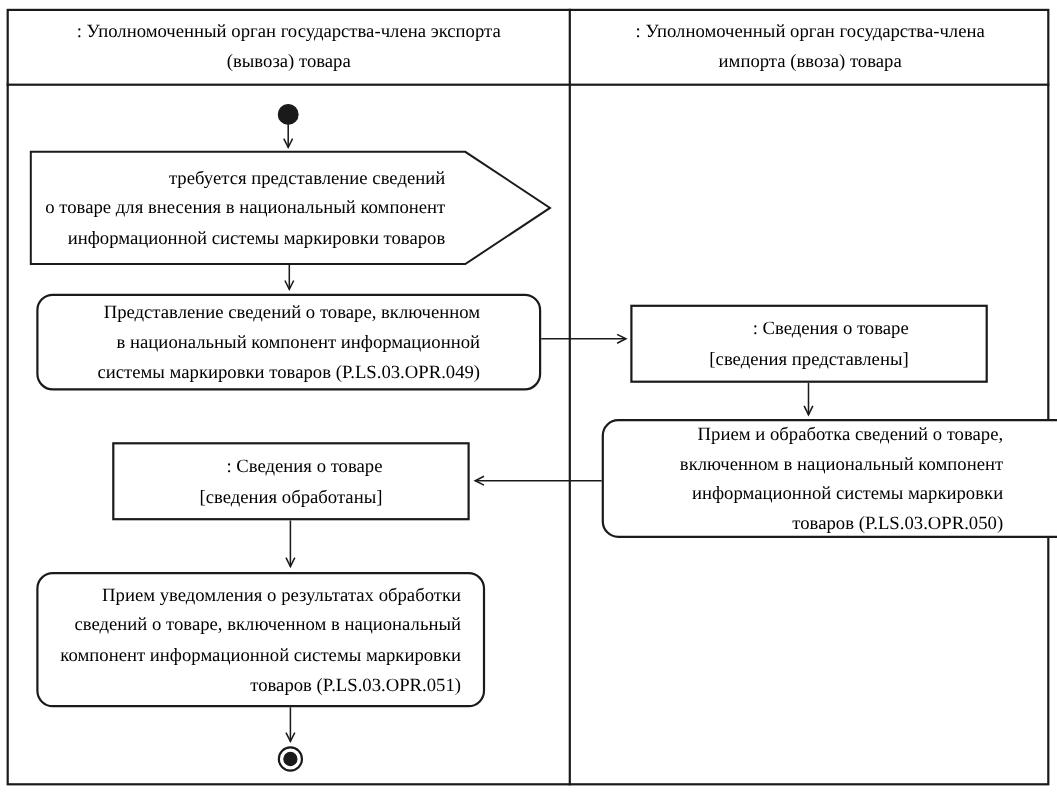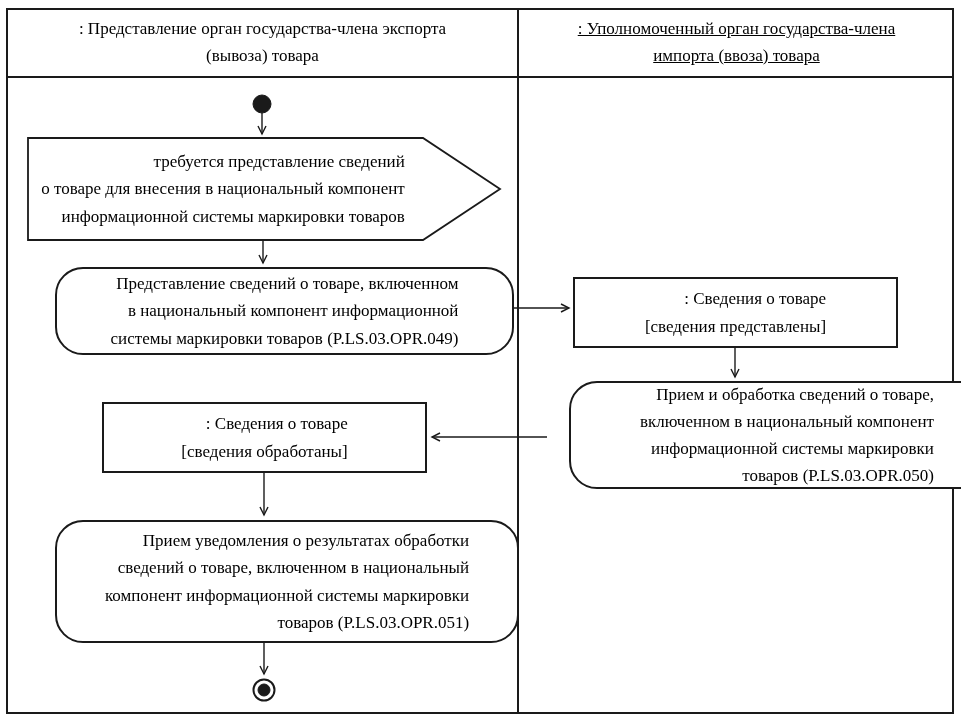--- a/index.html
+++ b/index.html
@@ -34,42 +34,41 @@
     background: var(--color-line);
   }
   .lane-header {
     top: 8px; height: 69px;
     display: flex; align-items: center; justify-content: center;
     text-align: center;
     font-size: 17px; line-height: 1.55;
     white-space: pre-line;
   }
   .lane-header.left  { left: 8px;   width: 509px; }
-  .lane-header.right { left: 519px; width: 435px; text-decoration: underline; }
+  .lane-header.right { left: 519px; width: 435px; }
   .node-label {
     display: flex; align-items: center; justify-content: center;
     text-align: right;
     font-size: 17px; line-height: 1.6;
     white-space: pre-line;
   }
   .activity {
     border: 2px solid var(--color-line);
-    border-radius: 28px;
+    border-radius: 15px;
     background: var(--color-background);
-    margin-left: 22px;
   }
   .object-box {
     border: 2px solid var(--color-line);
     background: var(--color-background);
   }
   .activity-049 { left: 33px;  top: 267px; width: 459px; height: 88px;  }
   .object-presented { left: 573px; top: 277px; width: 325px; height: 71px; }
   .activity-050 { left: 547px; top: 381px; width: 436px; height: 108px; }
   .object-processed { left: 102px; top: 402px; width: 325px; height: 71px; }
-  .activity-051 { left: 33px;  top: 520px; width: 464px; height: 123px; }
+  .activity-051 { left: 33px;  top: 520px; width: 408px; height: 123px; }
   .signal-label { left: 28px; top: 138px; width: 390px; height: 102px; }
   .edges-layer { left: 0; top: 0; width: 961px; height: 723px; pointer-events: none; }
   .edges-layer line, .edges-layer polygon, .edges-layer circle { stroke: var(--color-line); }
 </style>
 </head>
 <body>
 
 <div class="canvas">
 
   <svg class="abs edges-layer" width="961" height="723" viewBox="0 0 961 723" fill="none">
@@ -92,21 +91,21 @@
     <line x1="264" y1="643" x2="264" y2="674" stroke-width="1.4" marker-end="url(#arrow-open)"></line>
 
     <circle cx="264" cy="690" r="10.5" fill="#ffffff" stroke-width="2"></circle>
     <circle cx="264" cy="690" r="6" fill="#1a1a1a" stroke="none"></circle>
   </svg>
 
   <div class="abs outer-border"></div>
   <div class="abs lane-divider"></div>
   <div class="abs header-separator"></div>
 
-  <div class="abs lane-header left">: Представление орган государства-члена экспорта
+  <div class="abs lane-header left">: Уполномоченный орган государства-члена экспорта
 (вывоза) товара</div>
   <div class="abs lane-header right">: Уполномоченный орган государства-члена
 импорта (ввоза) товара</div>
 
   <div class="abs node-label signal-label">требуется представление сведений
 о товаре для внесения в национальный компонент
 информационной системы маркировки товаров</div>
 
   <div class="abs node-label activity activity-049">Представление сведений о товаре, включенном
 в национальный компонент информационной

